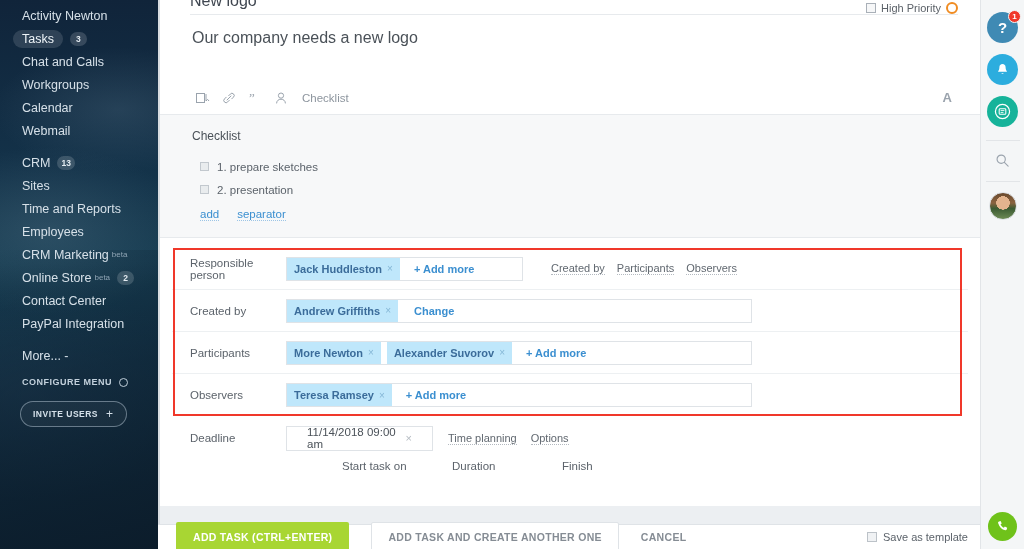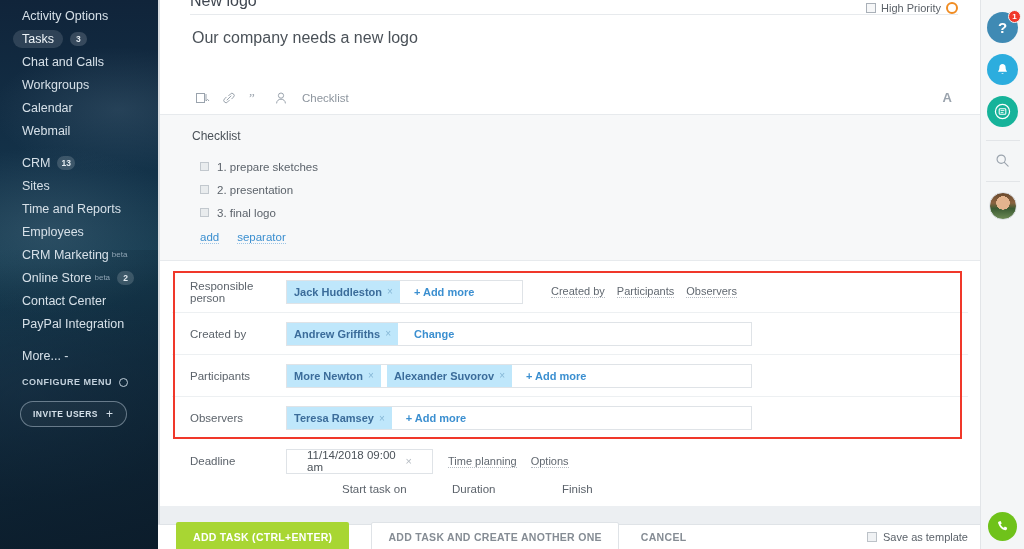--- a/index.html
+++ b/index.html
@@ -203,21 +203,21 @@
 </style>
 </head>
 <body>
 
 <div id="app">
 
   <div id="sidebar">
 
     <div class="sb-menu" id="sb-menu">
         <div class="sb-wrap">
-          <span class="sb-label">Activity Options</span>
+          <span class="sb-label">Activity Newton</span>
         </div>
         <div class="sb-wrap">
           <span class="sb-label sb-active">Tasks</span>
           <span class="sb-badge">3</span>
         </div>
         <div class="sb-wrap">
           <span class="sb-label">Chat and Calls</span>
         </div>
         <div class="sb-wrap">
           <span class="sb-label">Workgroups</span>
@@ -322,24 +322,20 @@
         <div class="cl-title">Checklist</div>
         <div id="cl-items">
             <div class="cl-row">
               <span class="cl-box"></span>
               <span class="cl-label">1. prepare sketches</span>
             </div>
             <div class="cl-row">
               <span class="cl-box"></span>
               <span class="cl-label">2. presentation</span>
             </div>
-            <div class="cl-row">
-              <span class="cl-box"></span>
-              <span class="cl-label">3. final logo</span>
-            </div>
           </div>
         <div class="cl-links">
           <span class="lnk">add</span>
           <span class="lnk">separator</span>
         </div>
       </div>
 
       <div class="people-wrap">
         <div class="people-hl"></div>
 

